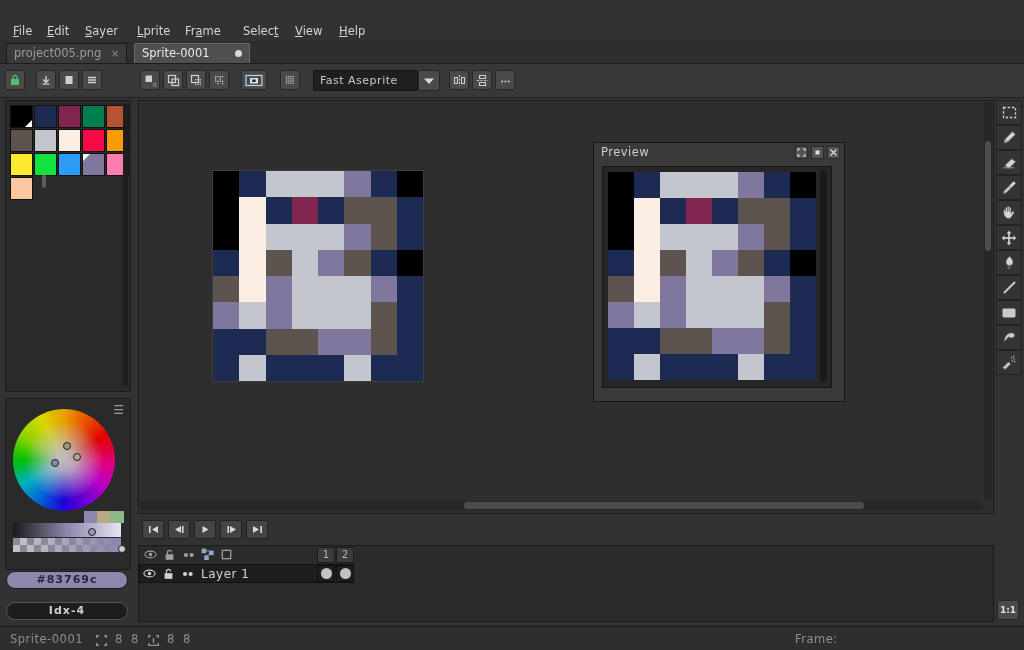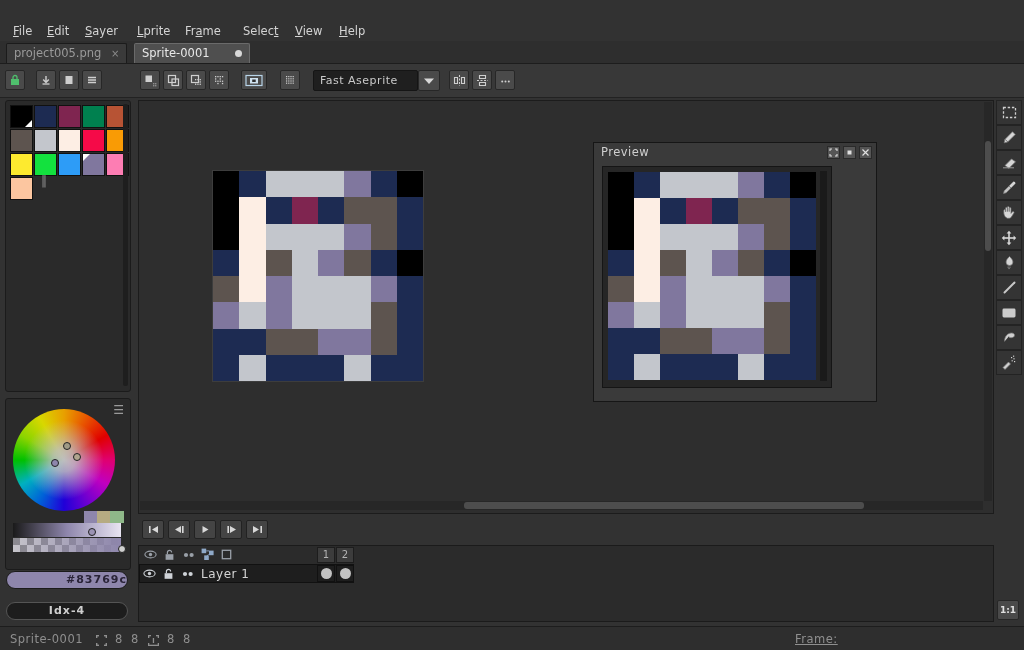--- a/index.html
+++ b/index.html
@@ -68,21 +68,21 @@
             background:#2a2a2a;border:1px solid #1b1b1b;border-radius:3px;}
   .wheel{position:absolute;left:7px;top:10px;width:102px;height:102px;border-radius:50%;}
   .whdot{position:absolute;width:6px;height:6px;border-radius:50%;border:1px solid #222;}
   .hambtn{position:absolute;right:6px;top:6px;color:#9a9a9a;font-size:12px;line-height:10px;}
   .valbar{position:absolute;left:7px;top:124px;width:108px;height:14px;}
   .alphabar{position:absolute;left:7px;top:139px;width:108px;height:14px;}
   .minipal{position:absolute;right:6px;top:112px;width:40px;height:12px;}
 
   .hexbtn{position:absolute;left:6px;top:571px;width:122px;height:18px;box-sizing:border-box;
           background:#8e86ac;border:1px solid #1b1b1b;border-radius:9px;
-          color:#2a2438;font-size:11px;font-weight:bold;text-align:right;line-height:16px;
+          color:#2a2438;font-size:11px;font-weight:bold;text-align:center;line-height:16px;
           letter-spacing:1px;cursor:default;}
   .idxbtn{position:absolute;left:6px;top:602px;width:122px;height:18px;box-sizing:border-box;
           background:#1d1d1d;border:1px solid #555;border-radius:9px;
           color:#cfcfcf;font-size:11px;font-weight:bold;text-align:center;line-height:16px;
           letter-spacing:1px;cursor:default;}
 
   
   .editor{position:absolute;left:138px;top:100px;width:854px;height:412px;
           background:#2e2e2e;border:1px solid #1c1c1c;}
   .cvsbg{position:absolute;left:1px;top:1px;width:843px;height:399px;background:#2e2e2e;}
@@ -90,21 +90,21 @@
           border:1px solid #3d3d3d;display:grid;
           grid-template-columns:repeat(8,1fr);grid-template-rows:repeat(8,1fr);}
   .px{width:100%;height:100%;}
   .hscroll{position:absolute;left:1px;top:400px;width:843px;height:9px;background:#272727;}
   .hthumb{position:absolute;left:325px;top:401px;width:400px;height:7px;background:#4d4d4d;border-radius:3px;}
   .vscroll{position:absolute;left:845px;top:1px;width:8px;height:399px;background:#272727;}
   .vthumb{position:absolute;left:846px;top:40px;width:6px;height:110px;background:#4d4d4d;border-radius:3px;}
 
   
   .preview{position:absolute;left:593px;top:142px;width:250px;height:258px;
-           background:#3a3a3a;border:1px solid #161616;padding-left:32px;}
+           background:#3a3a3a;border:1px solid #161616;}
   .pvtitle{position:absolute;left:0;top:0;width:250px;height:19px;background:#3a3a3a;
            color:#cfcfcf;font-size:11.5px;line-height:19px;padding-left:7px;box-sizing:border-box;
            letter-spacing:0.5px;}
   .pvbtns{position:absolute;right:4px;top:3px;display:flex;gap:3px;}
   .pvb{width:13px;height:13px;box-sizing:border-box;background:#555;border:1px solid #2a2a2a;
        display:flex;align-items:center;justify-content:center;color:#d6d6d6;font-size:9px;
        line-height:9px;cursor:default;}
   .pvinner{position:absolute;left:8px;top:23px;width:228px;height:220px;
            background:#262626;border:1px solid #151515;}
   .pvsprite{position:absolute;left:5px;top:5px;width:208px;height:208px;display:grid;
@@ -758,17 +758,17 @@
             <rect x="0" y="9.7" width="11" height="1.3"></rect>
             <rect x="0" y="8" width="1.3" height="3"></rect>
             <rect x="9.7" y="8" width="1.3" height="3"></rect>
             <rect x="4.8" y="3" width="1.3" height="5"></rect>
           </g>
         </svg>
     </div>
     <div class="stxt" style="left:167px;">8</div>
     <div class="stxt" style="left:183px;">8</div>
 
-    <div class="stxt" style="left:795px;text-decoration:underline;">Frame:</div>
+    <div class="stxt" style="left:795px;">Frame:</div>
 
   </div>
 
 </div>
 
 </body></html>

